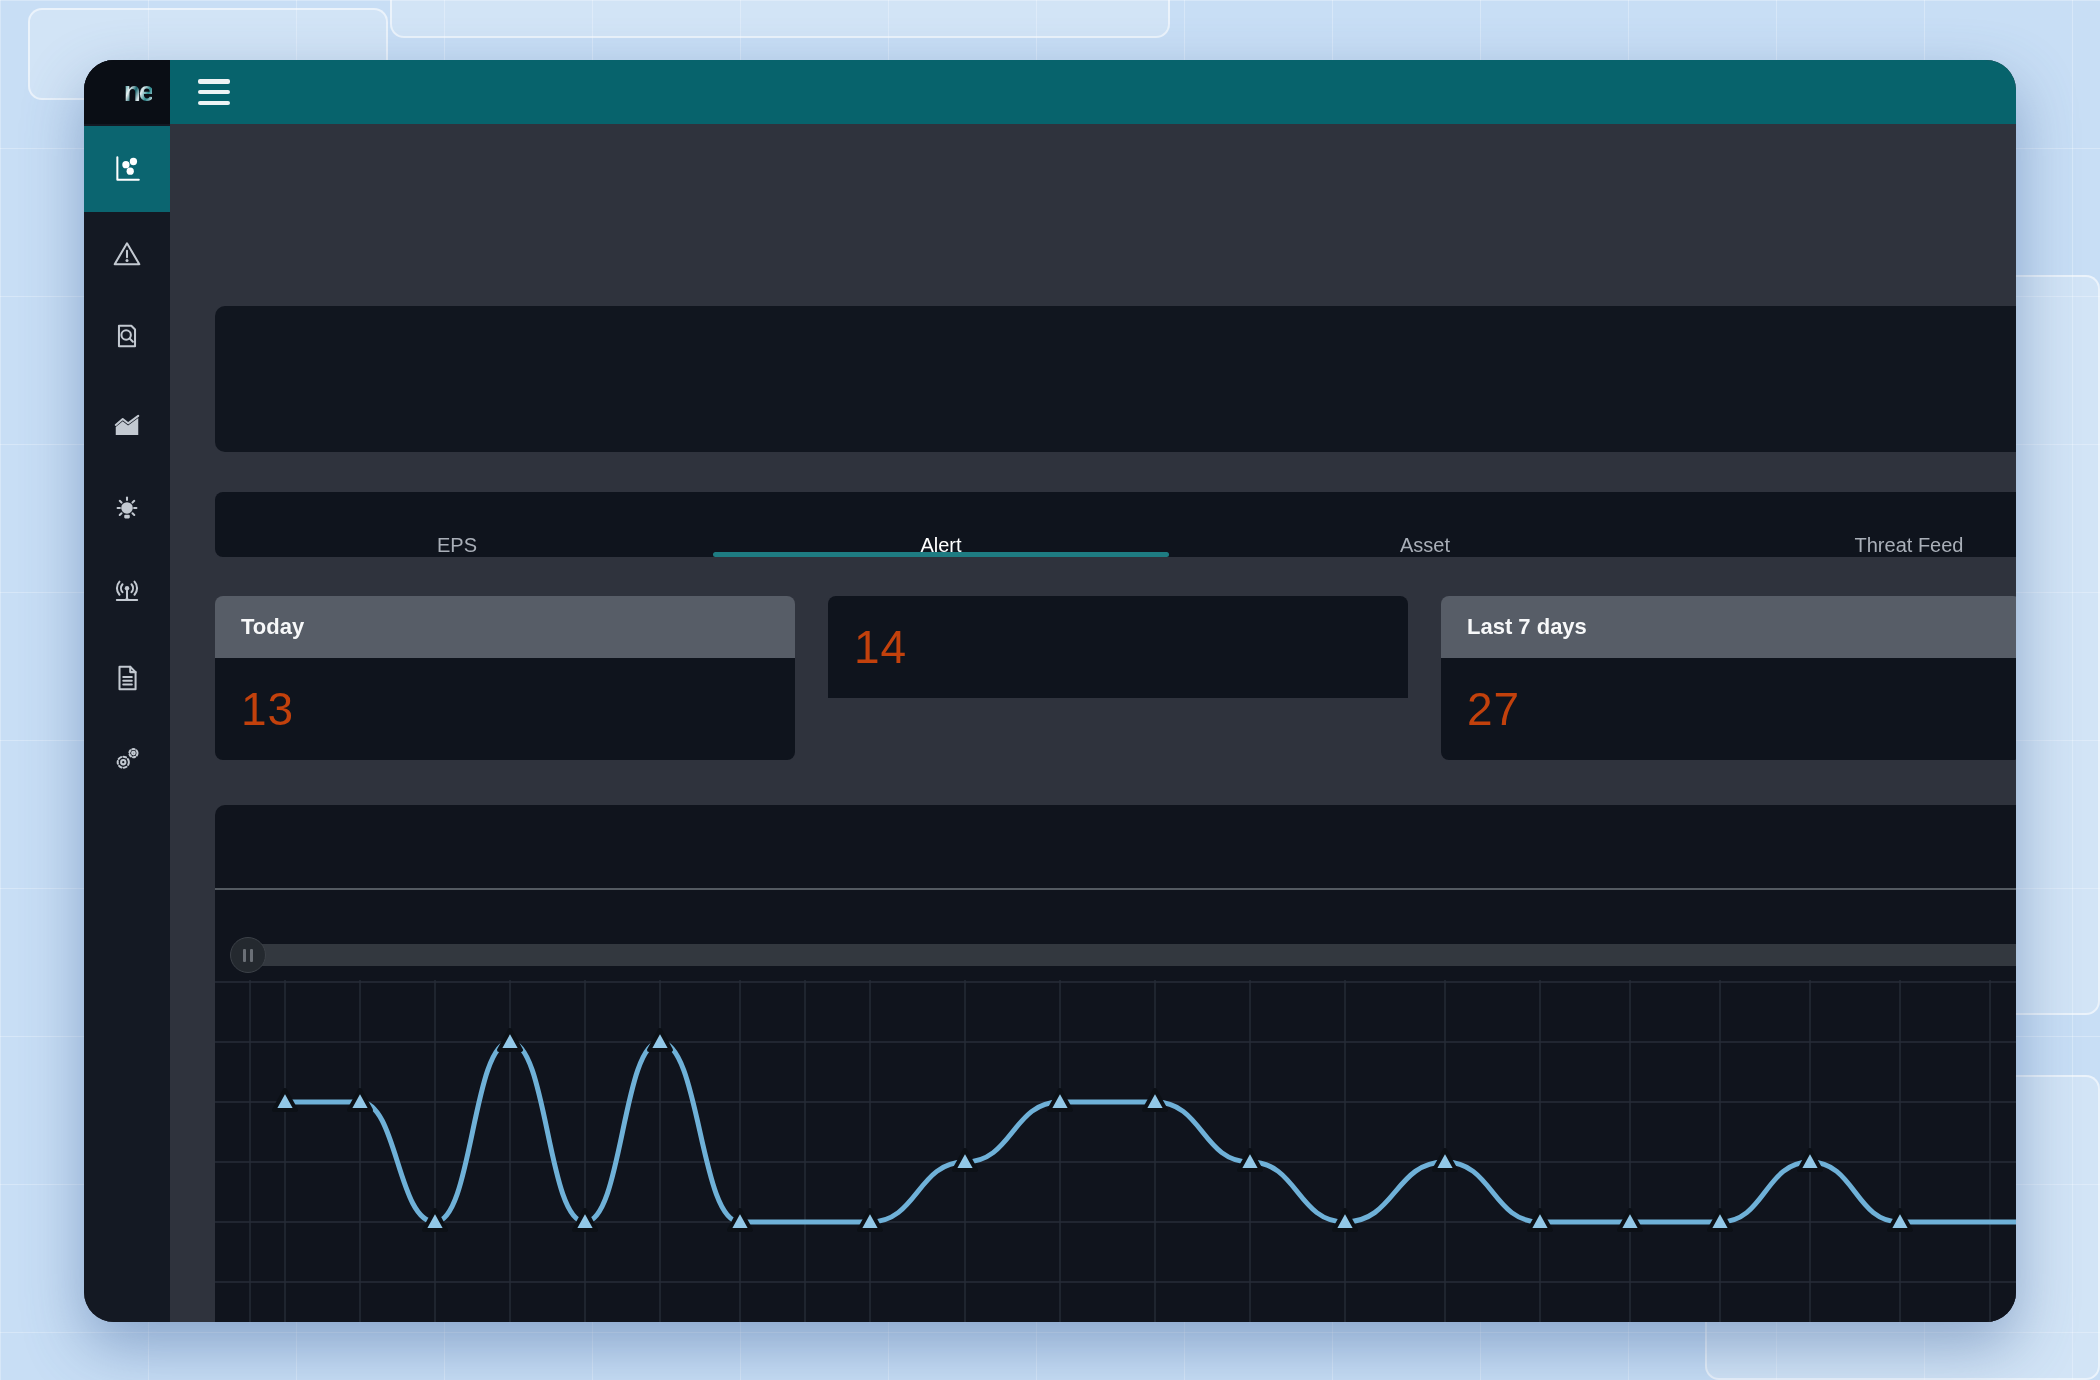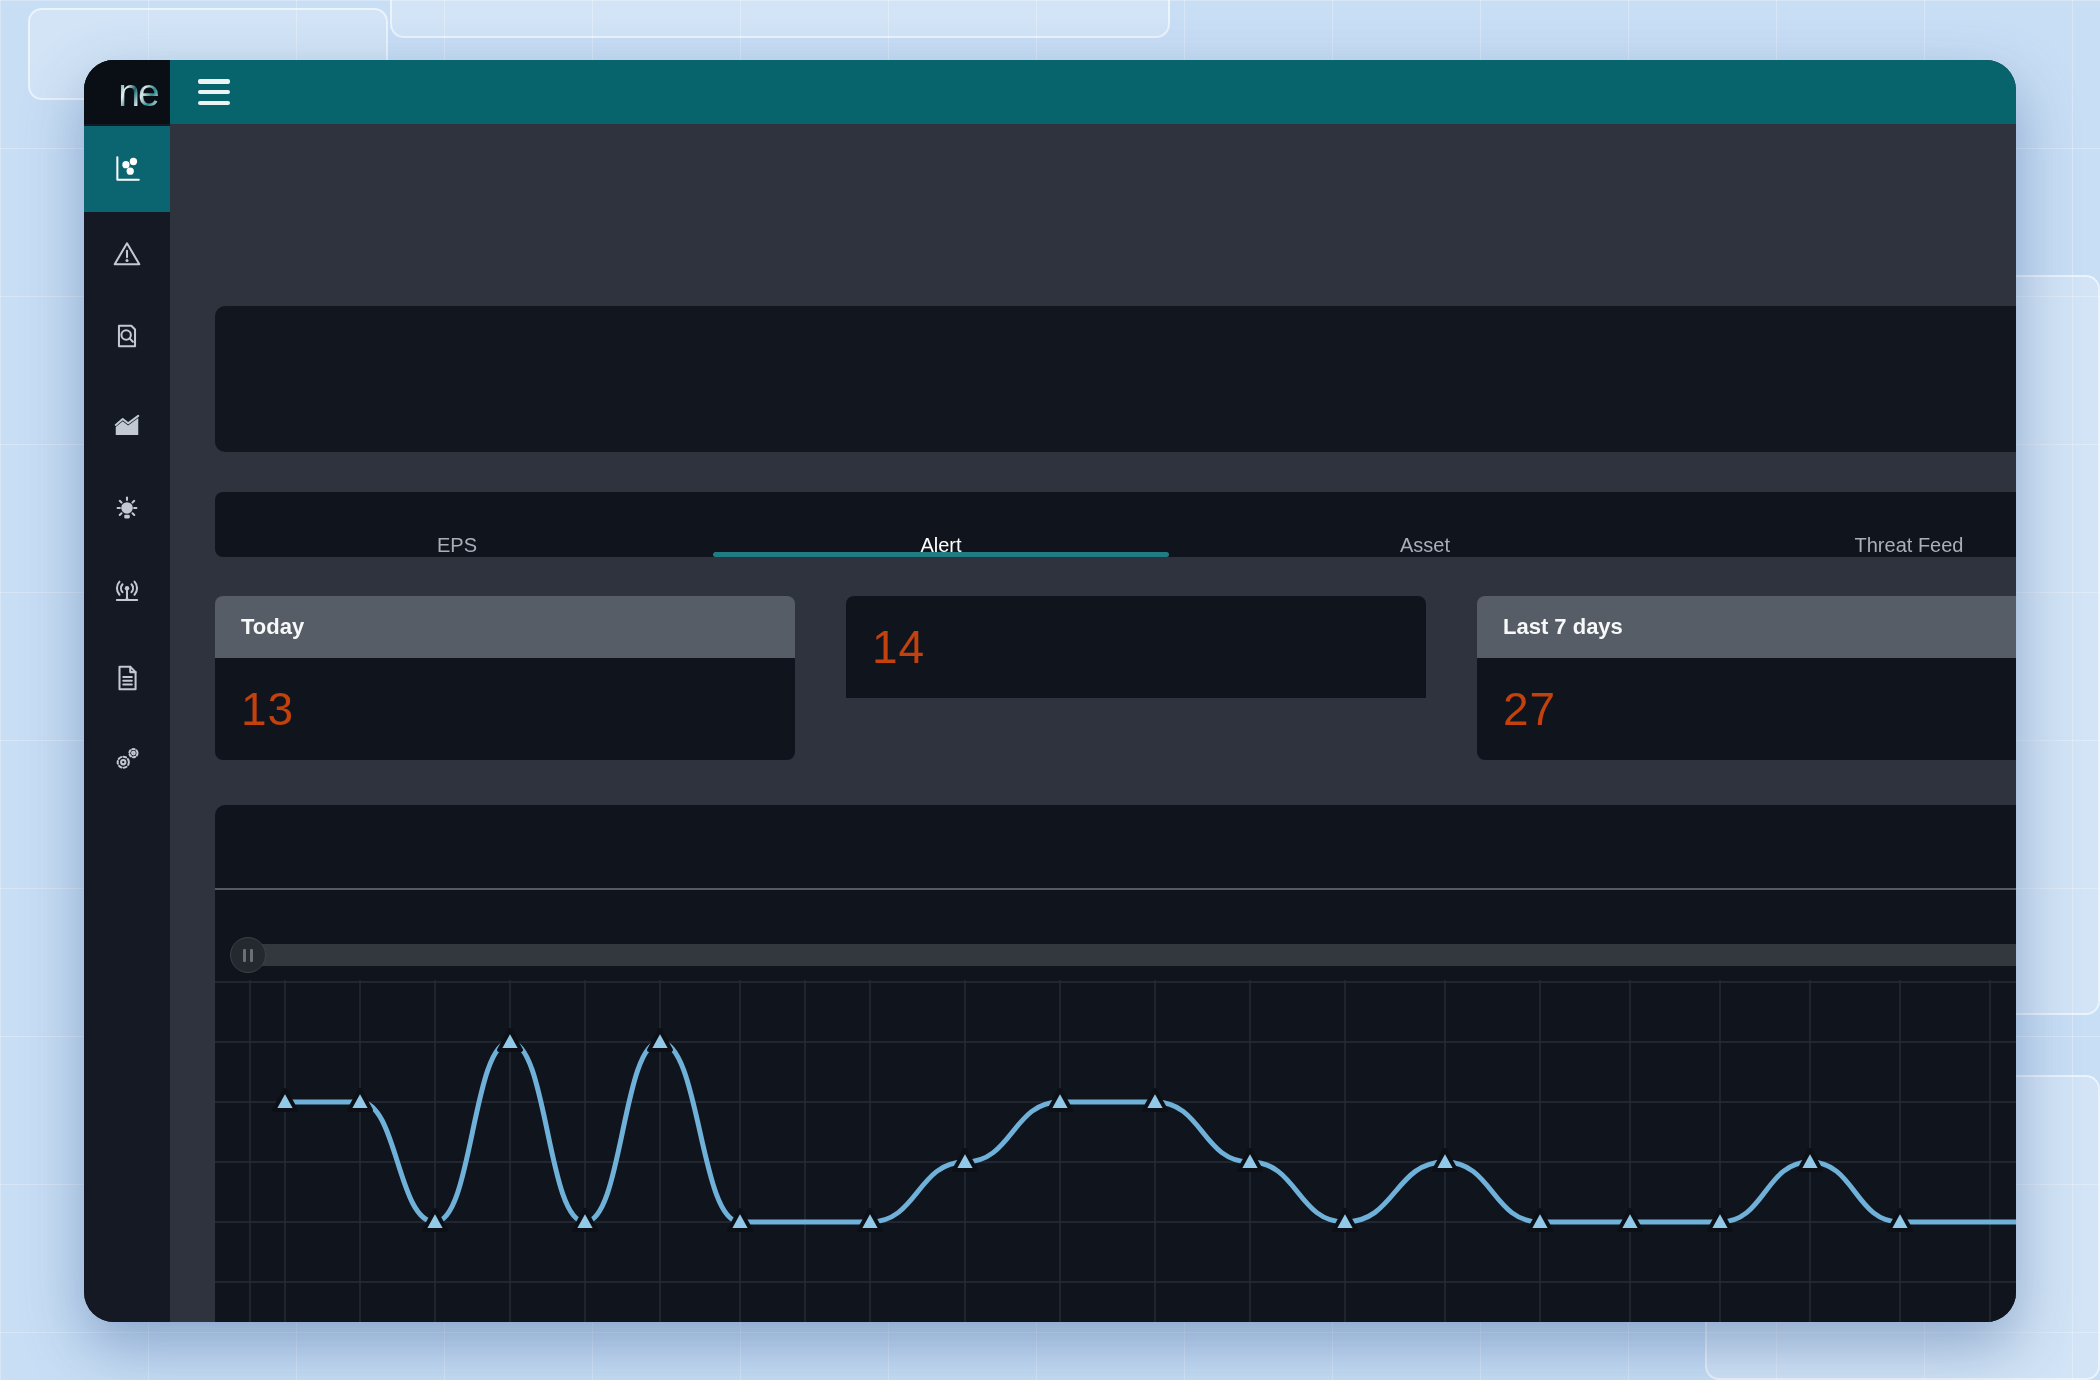--- a/index.html
+++ b/index.html
@@ -20,21 +20,21 @@
 
   .window { position:absolute; left:84px; top:60px; width:1932px; height:1262px;
     border-radius:30px; overflow:hidden; background:#2f333d;
     box-shadow:0 24px 60px rgba(60,95,150,.45); }
 
   
   .sidebar { position:absolute; left:0; top:0; width:86px; height:100%;
     background:#141923; z-index:5; }
   .logo-block { position:absolute; left:0; top:0; width:86px; height:64px;
     background:#0a0e15; display:flex; align-items:center; justify-content:center; }
-  .logo-text { font-weight:400; font-size:39px; letter-spacing:-2px;
+  .logo-text { font-weight:700; font-size:28px; letter-spacing:-2px;
     background:linear-gradient(115deg,#2a8a8f 8%,#eaf2f4 26%,#17646c 42%,#dfe9ec 58%,#2a8a8f 76%,#cfe0e4 95%);
     -webkit-background-clip:text; background-clip:text; color:transparent; line-height:1;margin-left:22px; }
   .nav-item { position:absolute; left:0; width:86px; height:62px;
     display:flex; align-items:center; justify-content:center; cursor:pointer; }
   .nav-item.active { height:86px; background:#0b6570; }
   .nav-item svg { width:30px; height:30px; }
   .icon-stroke { stroke:#c3c9d1; fill:none; stroke-width:1.9; stroke-linecap:round; stroke-linejoin:round; }
   .icon-fill { fill:#c3c9d1; }
   .active .icon-stroke { stroke:#ffffff; }
   .active .icon-fill { fill:#ffffff; }
@@ -55,21 +55,21 @@
     background:#11161f; border-radius:10px; }
 
   .tabs { position:absolute; left:45px; top:283px; width:1936px; height:65px;
     background:#0f141d; border-radius:8px; display:flex; }
   .tab { width:484px; height:65px; display:flex; align-items:flex-end; justify-content:center;
     position:relative; cursor:pointer; font-size:20px; color:#a9afb8; }
   .tab.active { color:#ffffff; font-weight:500; }
   .tab.active::after { content:""; position:absolute; left:14px; right:14px; bottom:0;
     height:5px; background:#1e7c82; border-radius:3px; }
 
-  .cards { position:absolute; left:45px; top:387px; height:172px; display:flex; gap:51px;justify-content:space-between; }
+  .cards { position:absolute; left:45px; top:387px; height:172px; display:flex; gap:33px;justify-content:space-between; }
   .card { width:580px; height:164px; border-radius:8px; overflow:hidden; flex:none; }
   .card-header { height:62px; background:#575d67; display:flex; align-items:center;
     padding-left:26px; font-size:22px; font-weight:600; color:#f7f8f9; }
   .card-body { height:102px; background:#0f141d; display:flex; align-items:center;
     padding-left:26px; }
   .card-value { font-size:46px; font-weight:400; color:#c2410c; letter-spacing:1px; }
 
   .chart-panel { position:absolute; left:45px; top:596px; width:1936px; bottom:0;
     background:#10141d; border-radius:10px 10px 0 0; }
   .chart-toolbar { position:absolute; left:0; right:0; top:0; height:85px;

